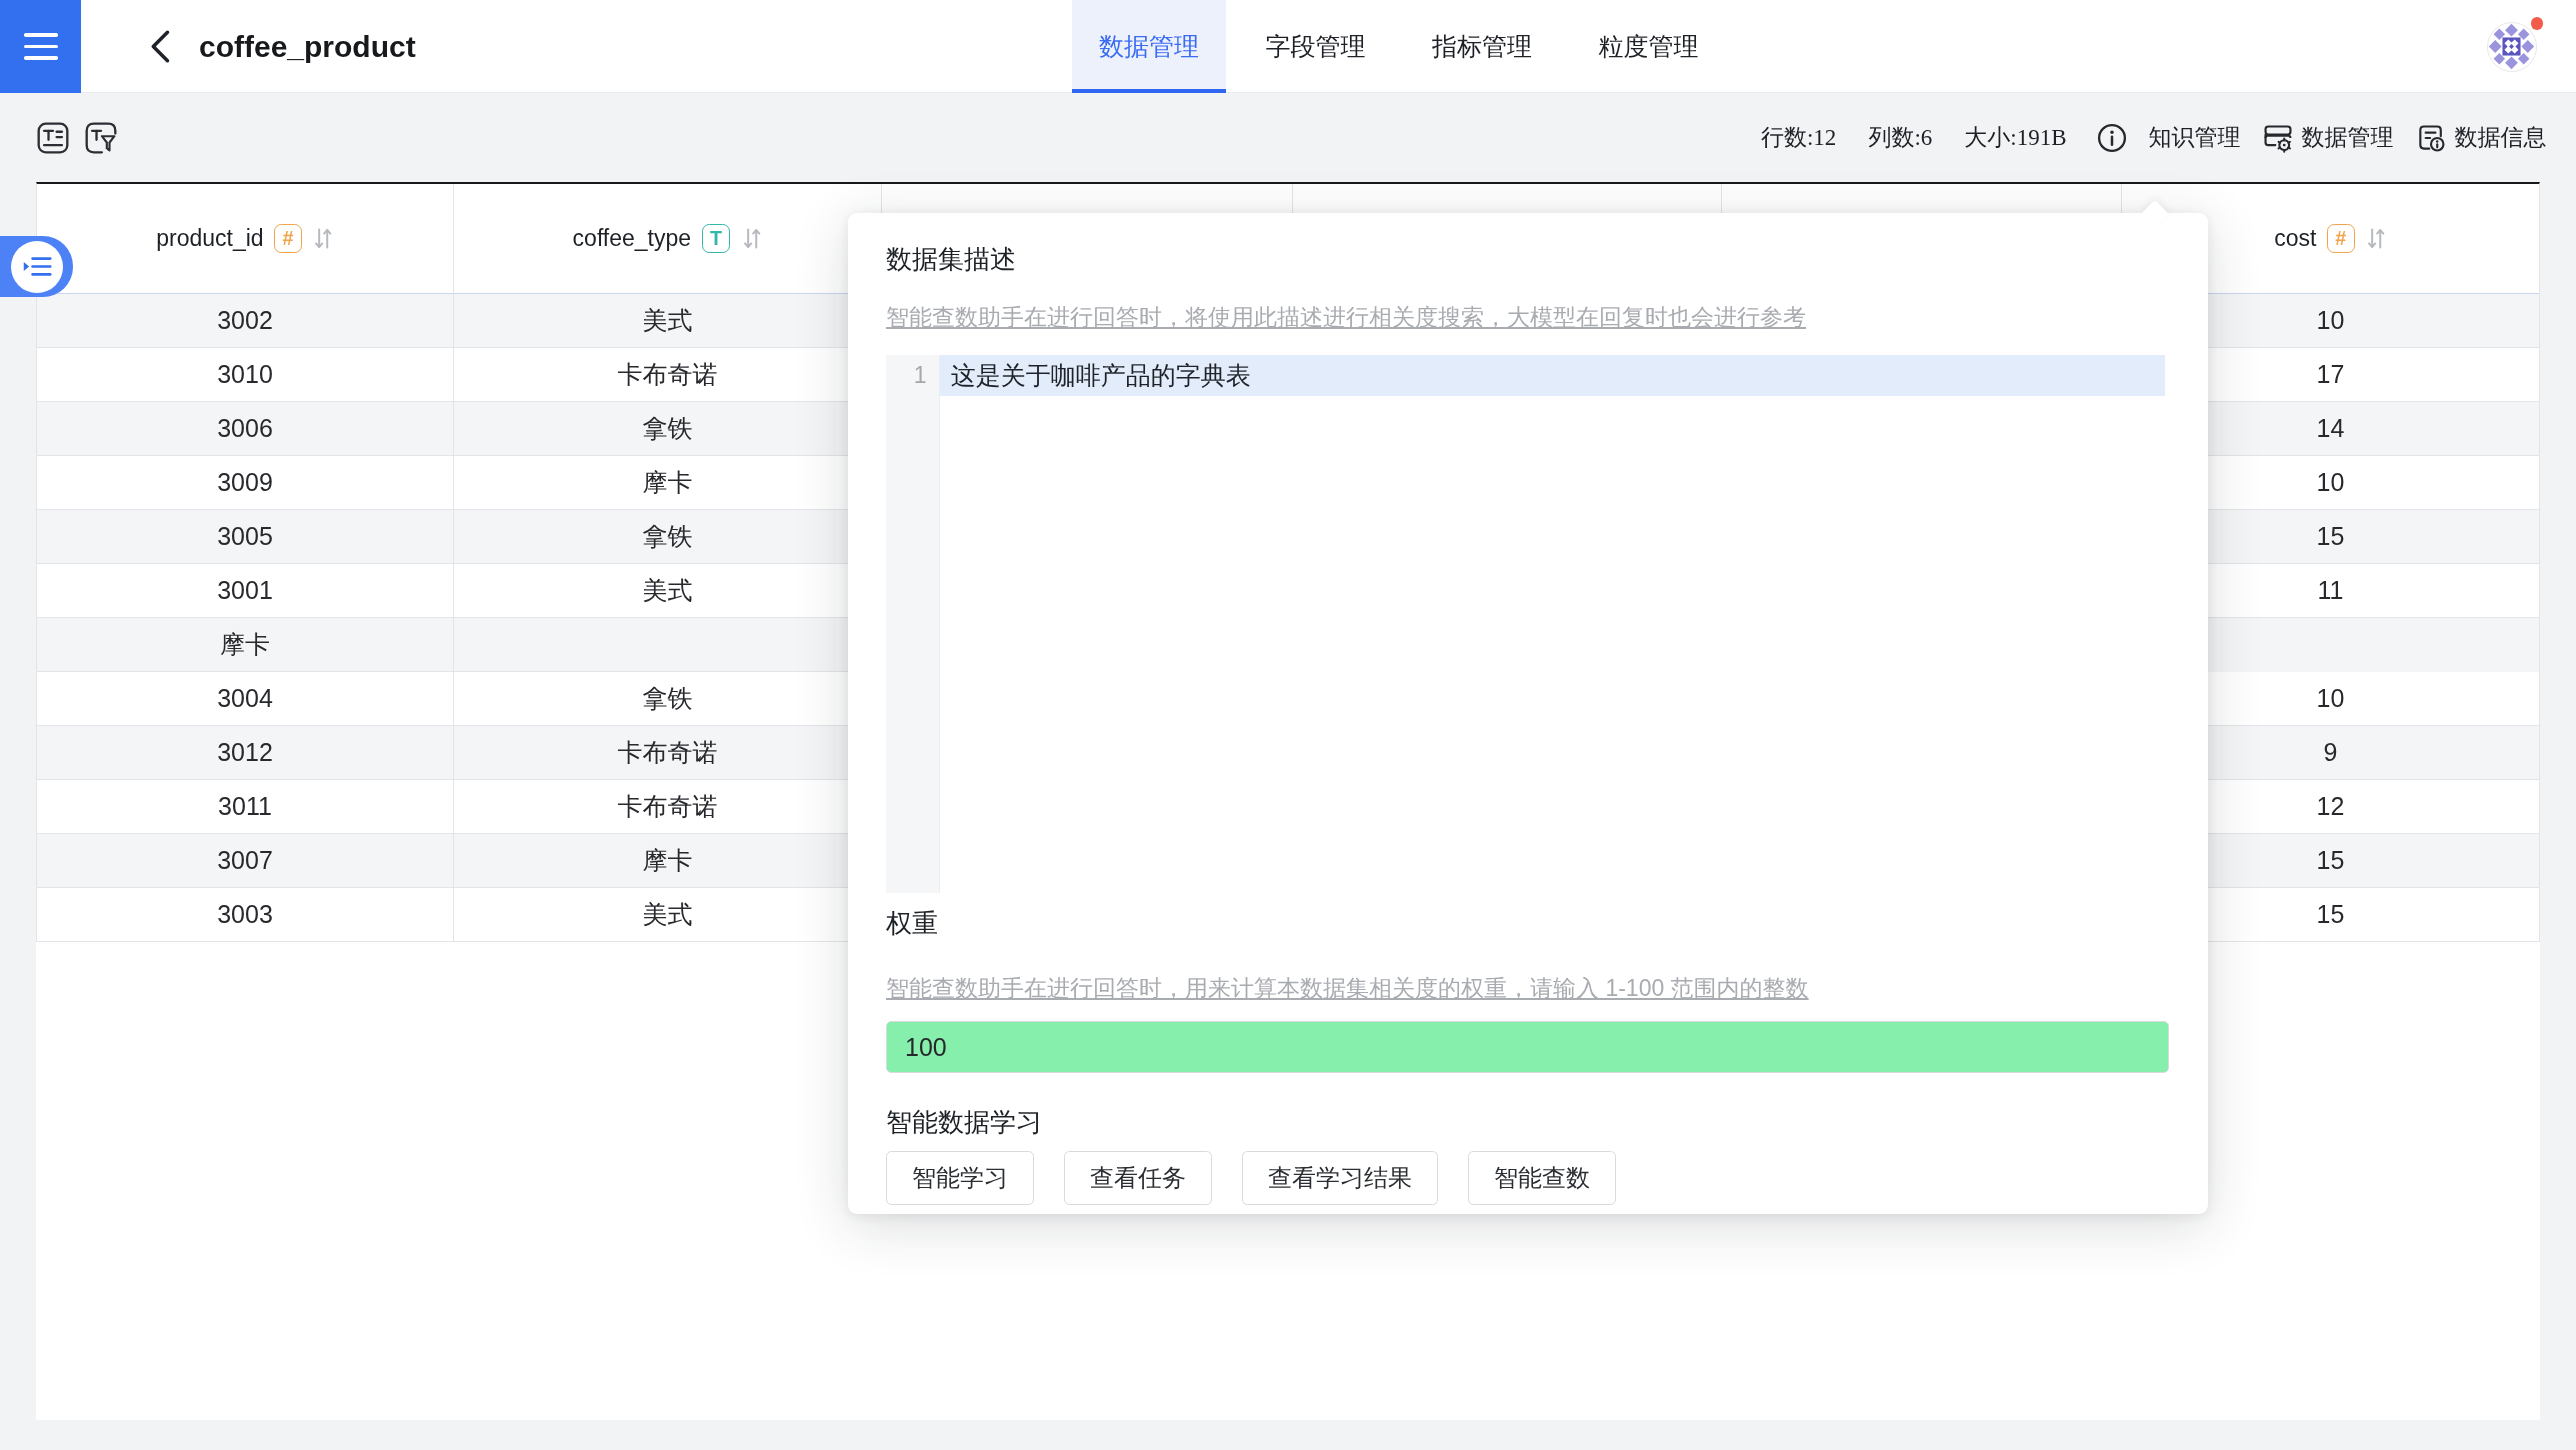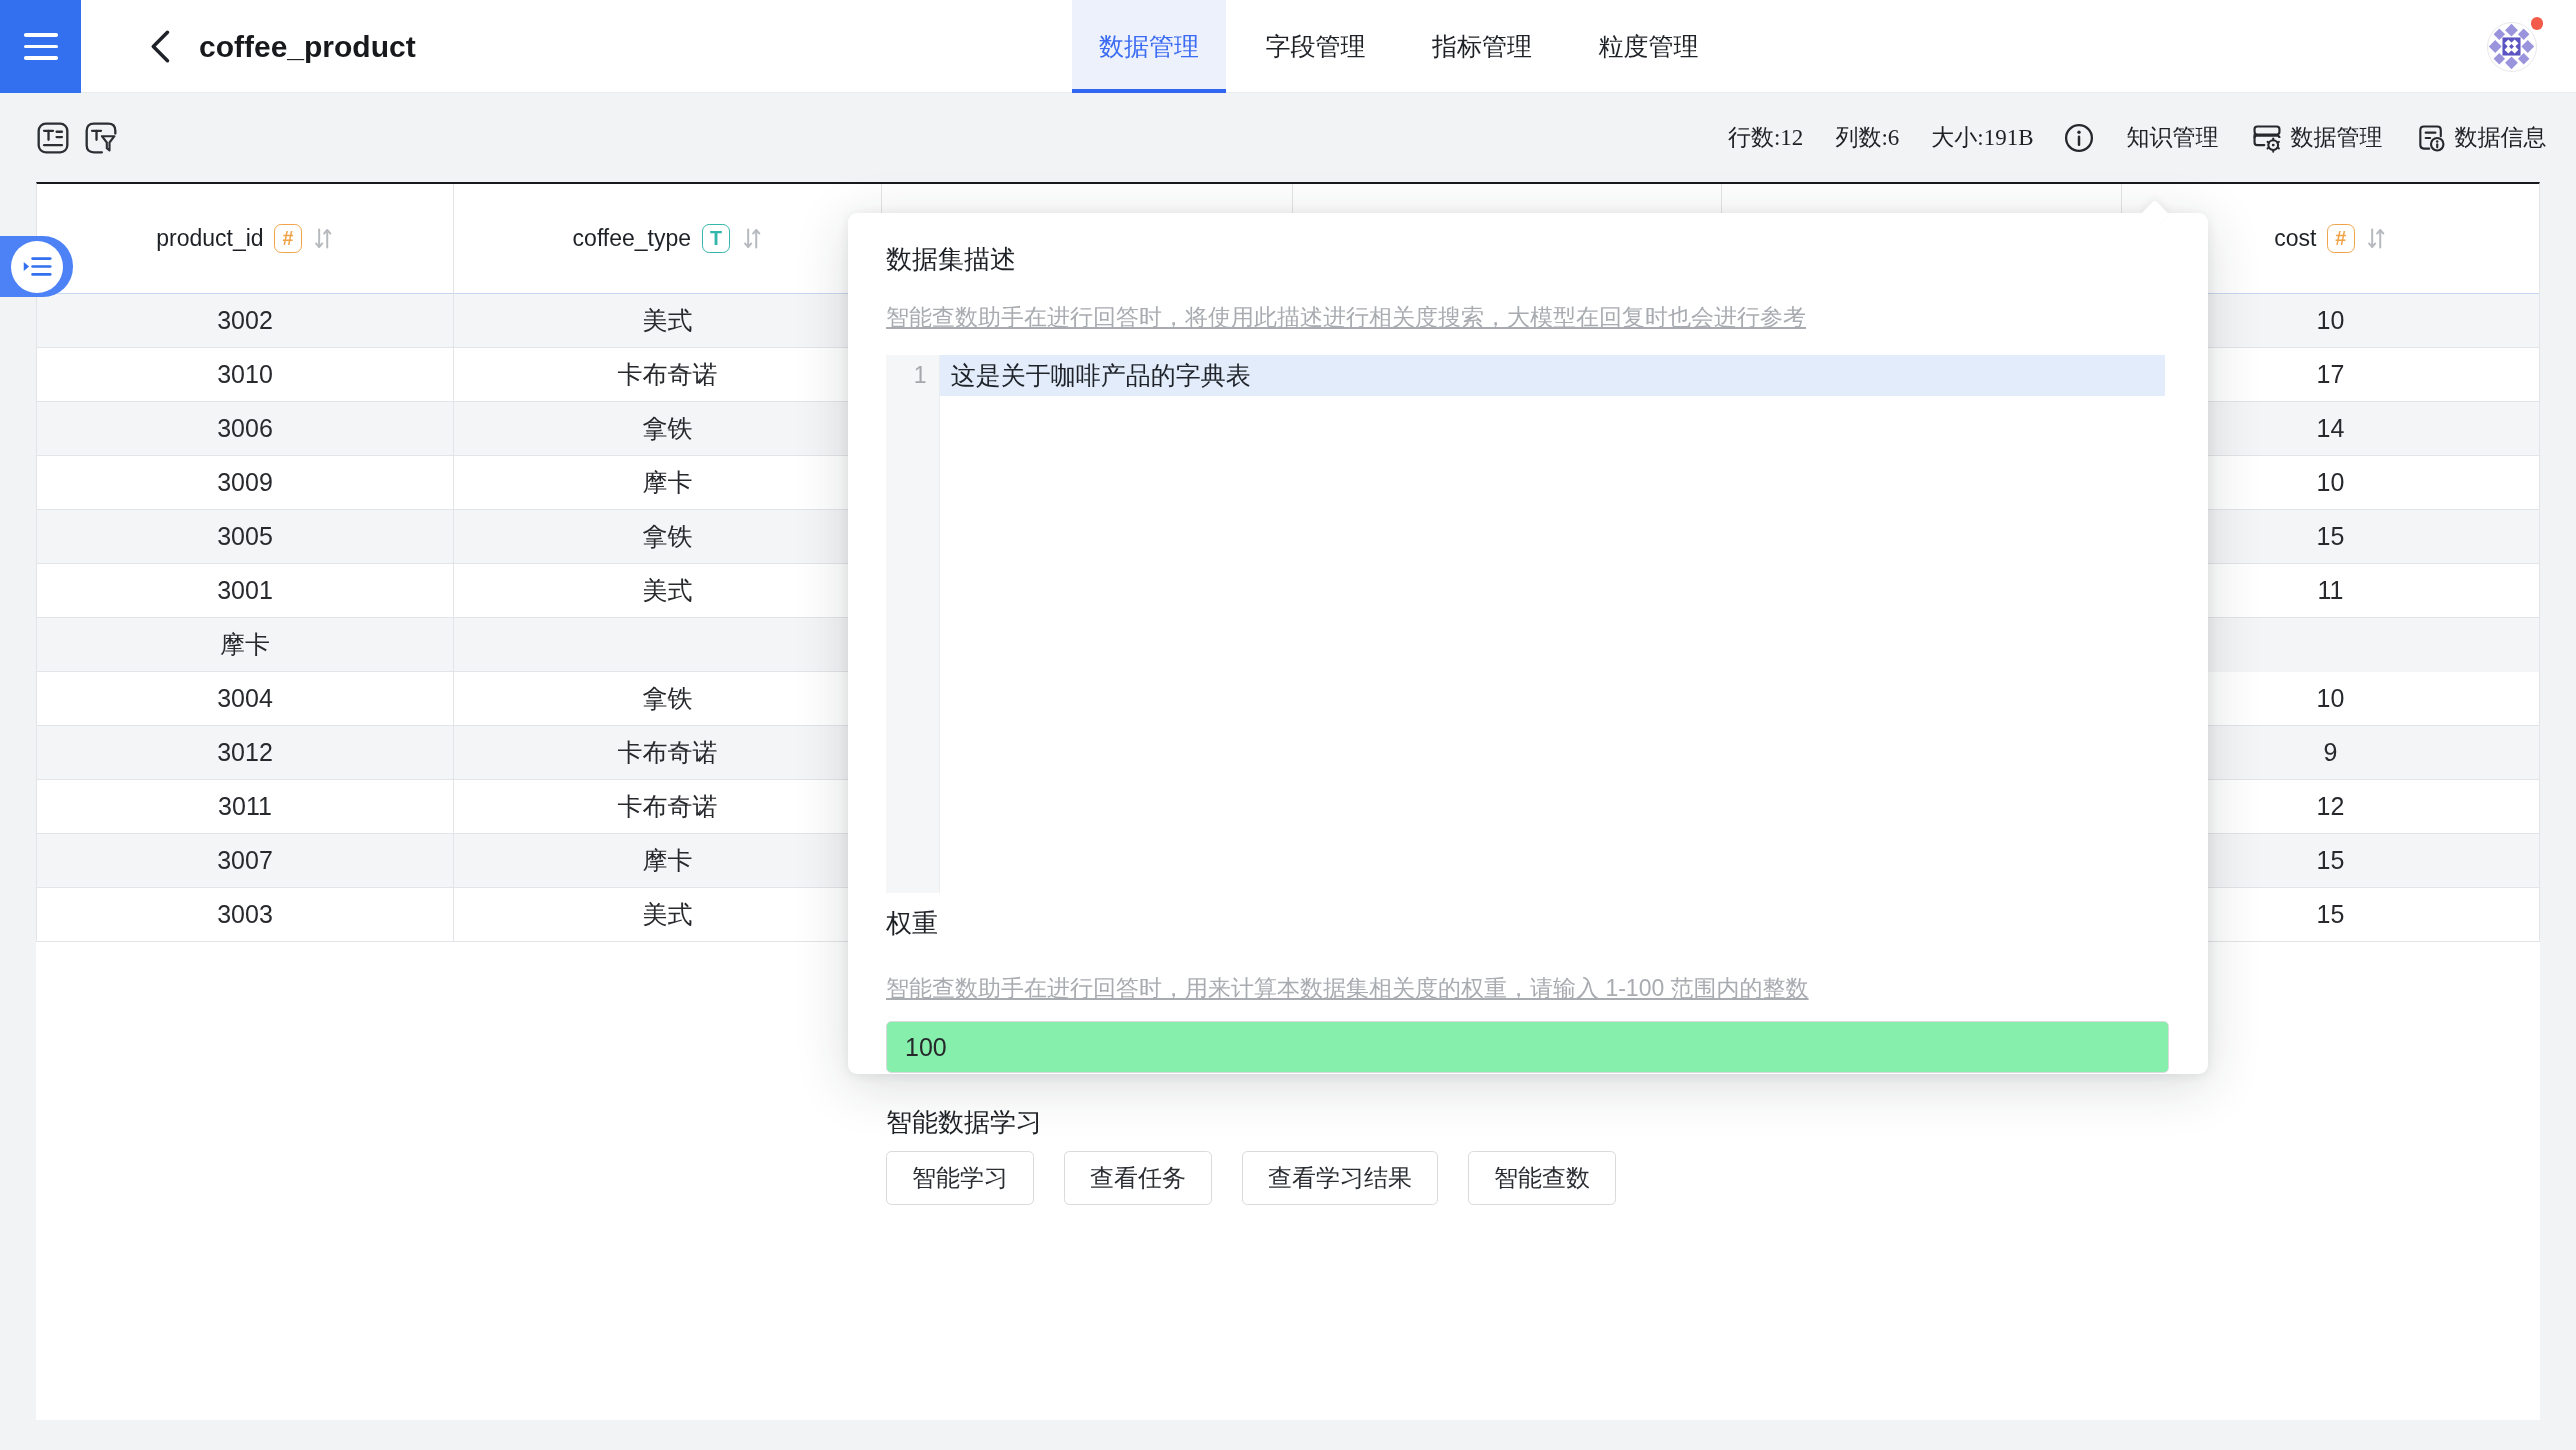--- a/index.html
+++ b/index.html
@@ -53,21 +53,21 @@
   .tool-icons { position: absolute; left: 36px; top: 0; height: 89px; display: flex; align-items: center; gap: 14.3px; }
   .ticon { background: none; border: none; width: 34px; height: 34px; cursor: pointer; padding: 0; }
   .tool-right {
     position: absolute; right: 29.5px; top: 0; height: 89px;
     display: flex; align-items: center; font-size: 23px; color: #1d2025;
   }
   .stat { margin-left: 32px; font-family: Liberation Serif, serif; }
   .stat:first-child { margin-left: 0; }
   .info-btn { background: none; border: none; padding: 0; margin-left: 29px; width: 32px; height: 32px; cursor: pointer; }
   .menu-item {
-    background: none; border: none; padding: 0; margin-left: 32px;
+    background: none; border: none; padding: 0; margin-left: 21px;
     display: flex; align-items: center; gap: 8px;
     font-size: 23px; color: #1d2025; font-family: Liberation Serif, serif; cursor: pointer; justify-content: center;
   }
   
   .content-card { position: absolute; left: 36px; top: 182px; width: 2504px; height: 1238px; background: #ffffff; }
   .data-table {
     position: absolute; left: 0; top: 0; width: 2504px;
     border-top: 2.7px solid #17191c;
     border-left: 0.9px solid #e3e4e7; border-right: 0.9px solid #e3e4e7;
   }
@@ -99,21 +99,21 @@
     position: absolute; left: 0; top: 236px; width: 73px; height: 61px;
     background: #4d82f7; border-radius: 0 30px 30px 0; cursor: pointer; z-index: 6;
   }
   .fw-circle {
     position: absolute; left: 10.7px; top: 4.5px; width: 52px; height: 52px;
     background: #ffffff; border-radius: 50%;
     display: flex; align-items: center; justify-content: center;
   }
   
   .popover {
-    position: absolute; left: 848px; top: 213px; width: 1360px; height: 861px;
+    position: absolute; left: 848px; top: 213px; width: 1360px; height: 1001px;
     background: #ffffff; border-radius: 9px; z-index: 10;
     box-shadow: 0 10.7px 54px rgba(31,35,41,.16), 0 1.8px 10.7px rgba(31,35,41,.08);
     padding: 30px 41px 8px 38px;
   }
   .popover-arrow {
     position: absolute; left: 1297px; top: -9px; width: 19.7px; height: 19.7px;
     background: #ffffff; transform: rotate(45deg); border-radius: 2.7px;
     box-shadow: -2.7px -2.7px 7.2px rgba(31,35,41,.05);
   }
   .pop-h { font-size: 26px; font-weight: 500; color: #1d2126; line-height: 32px; }

